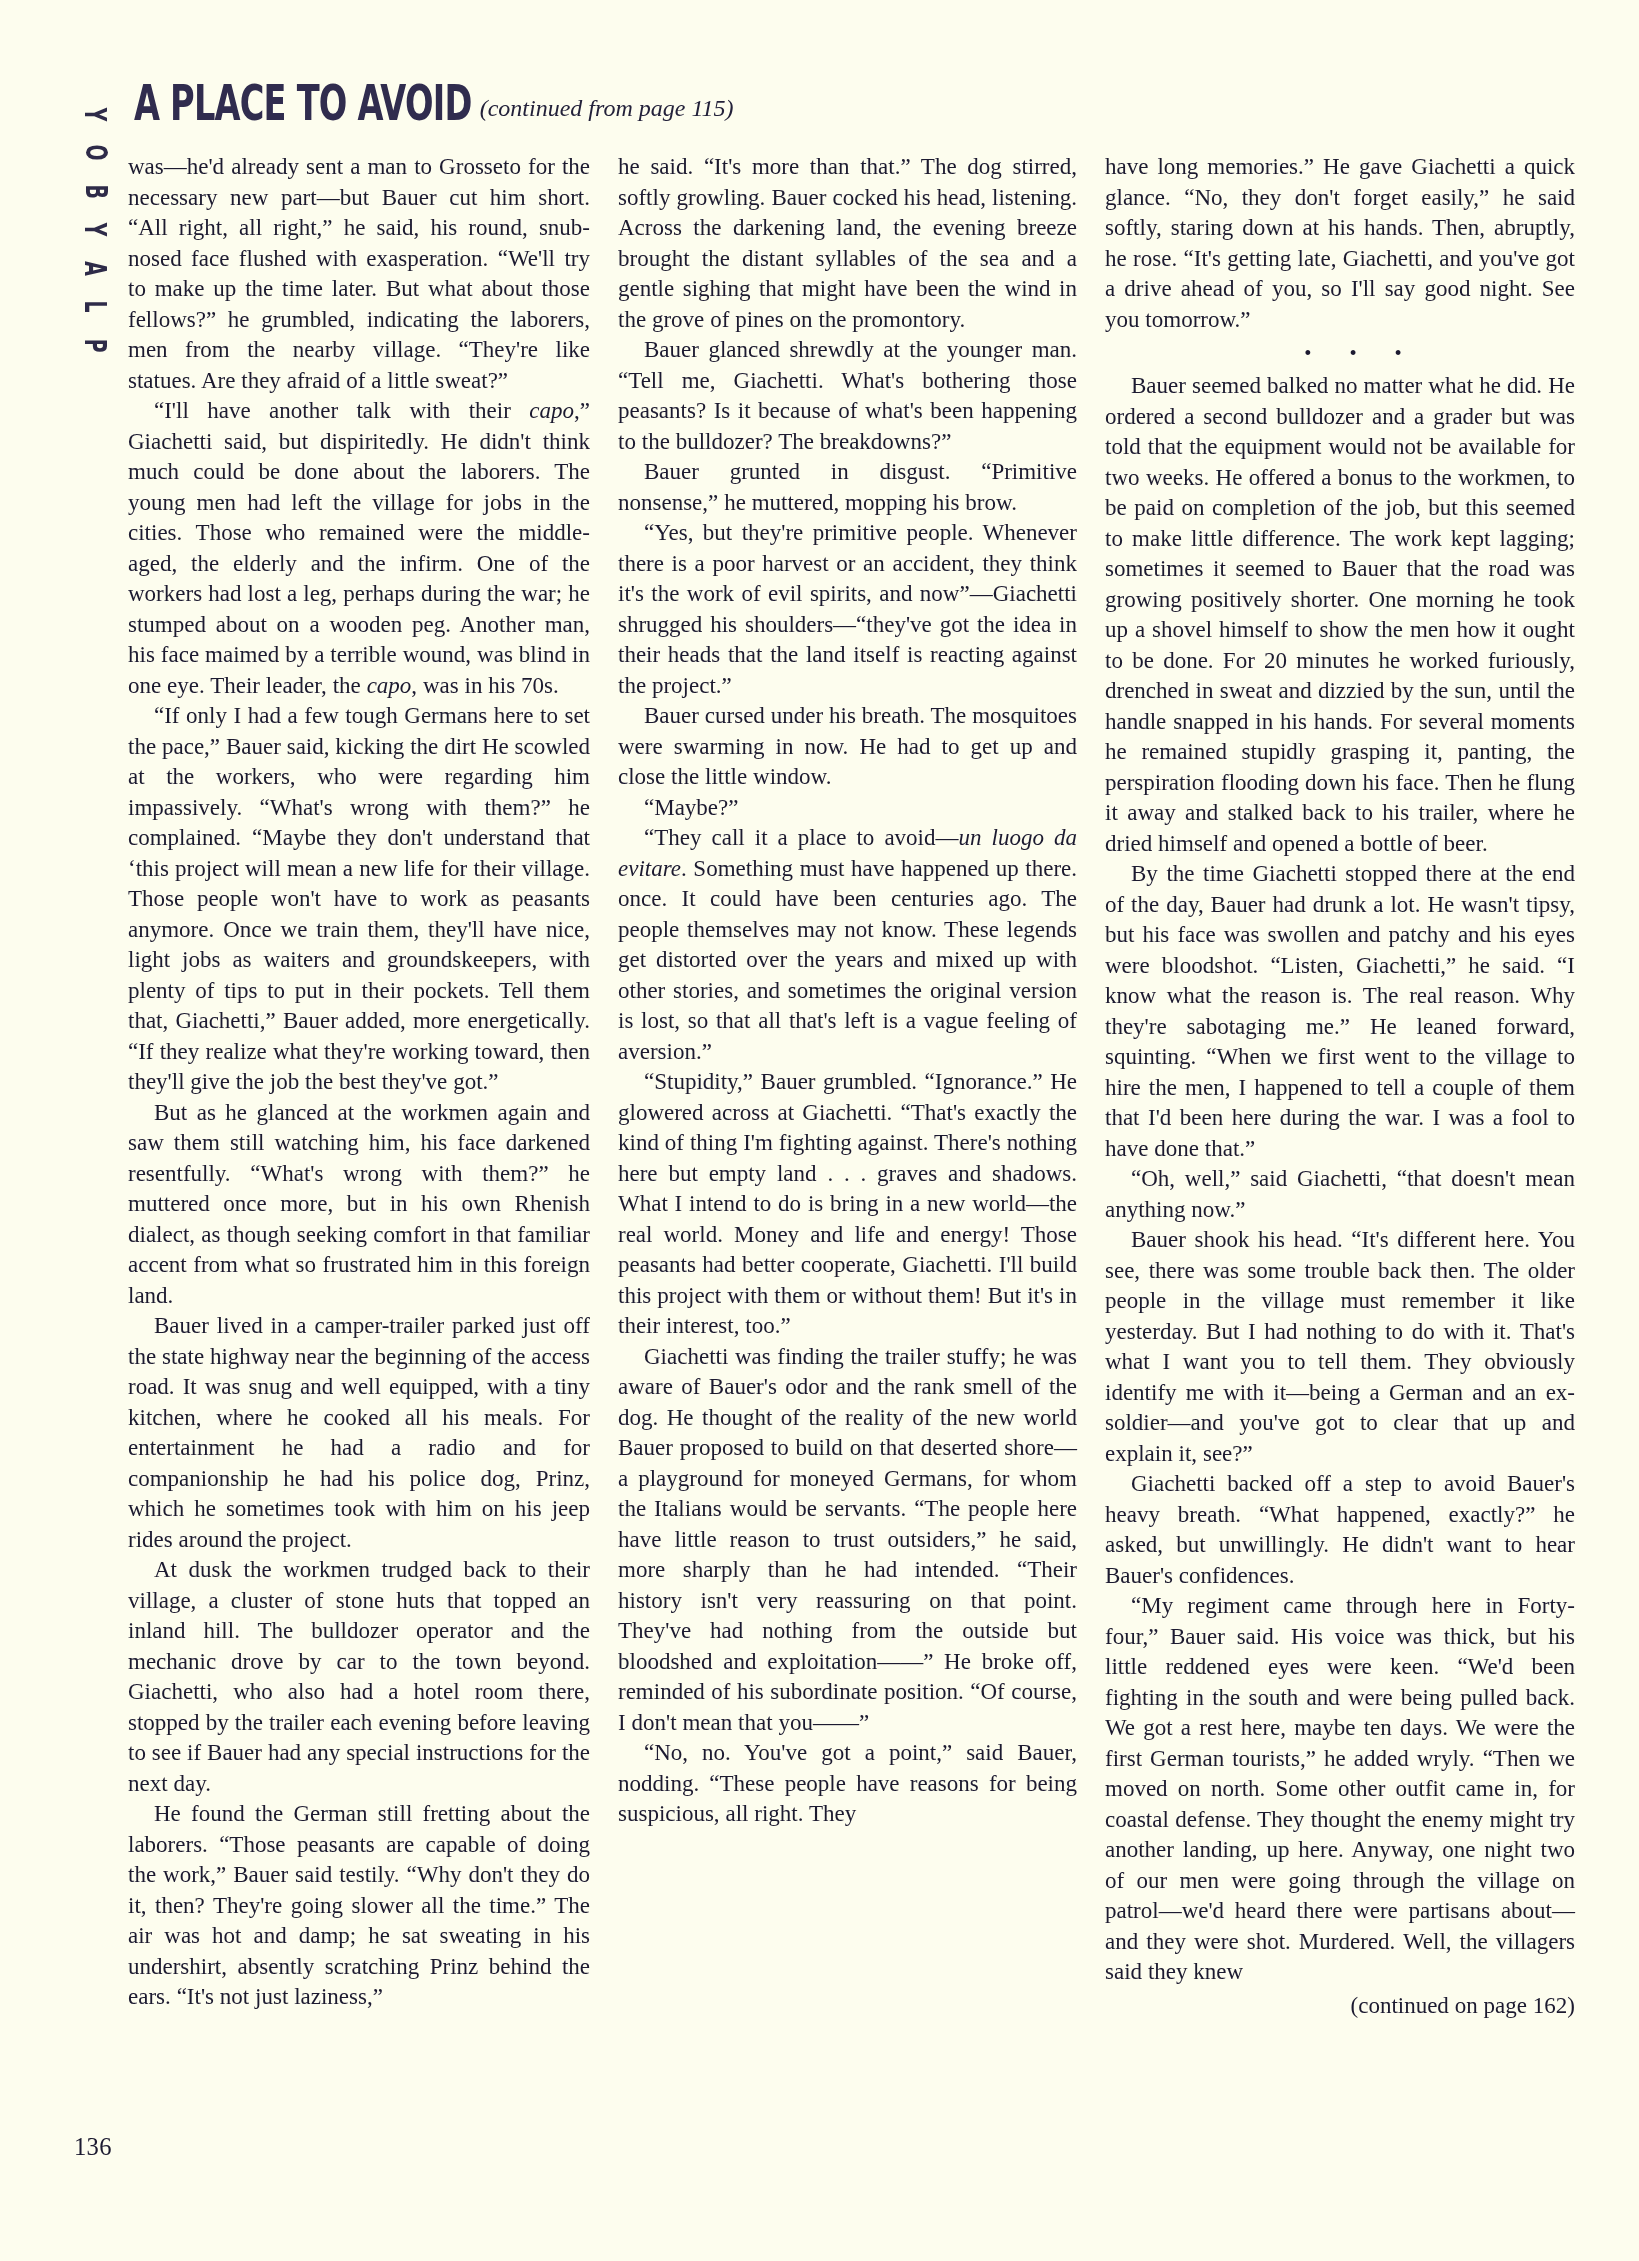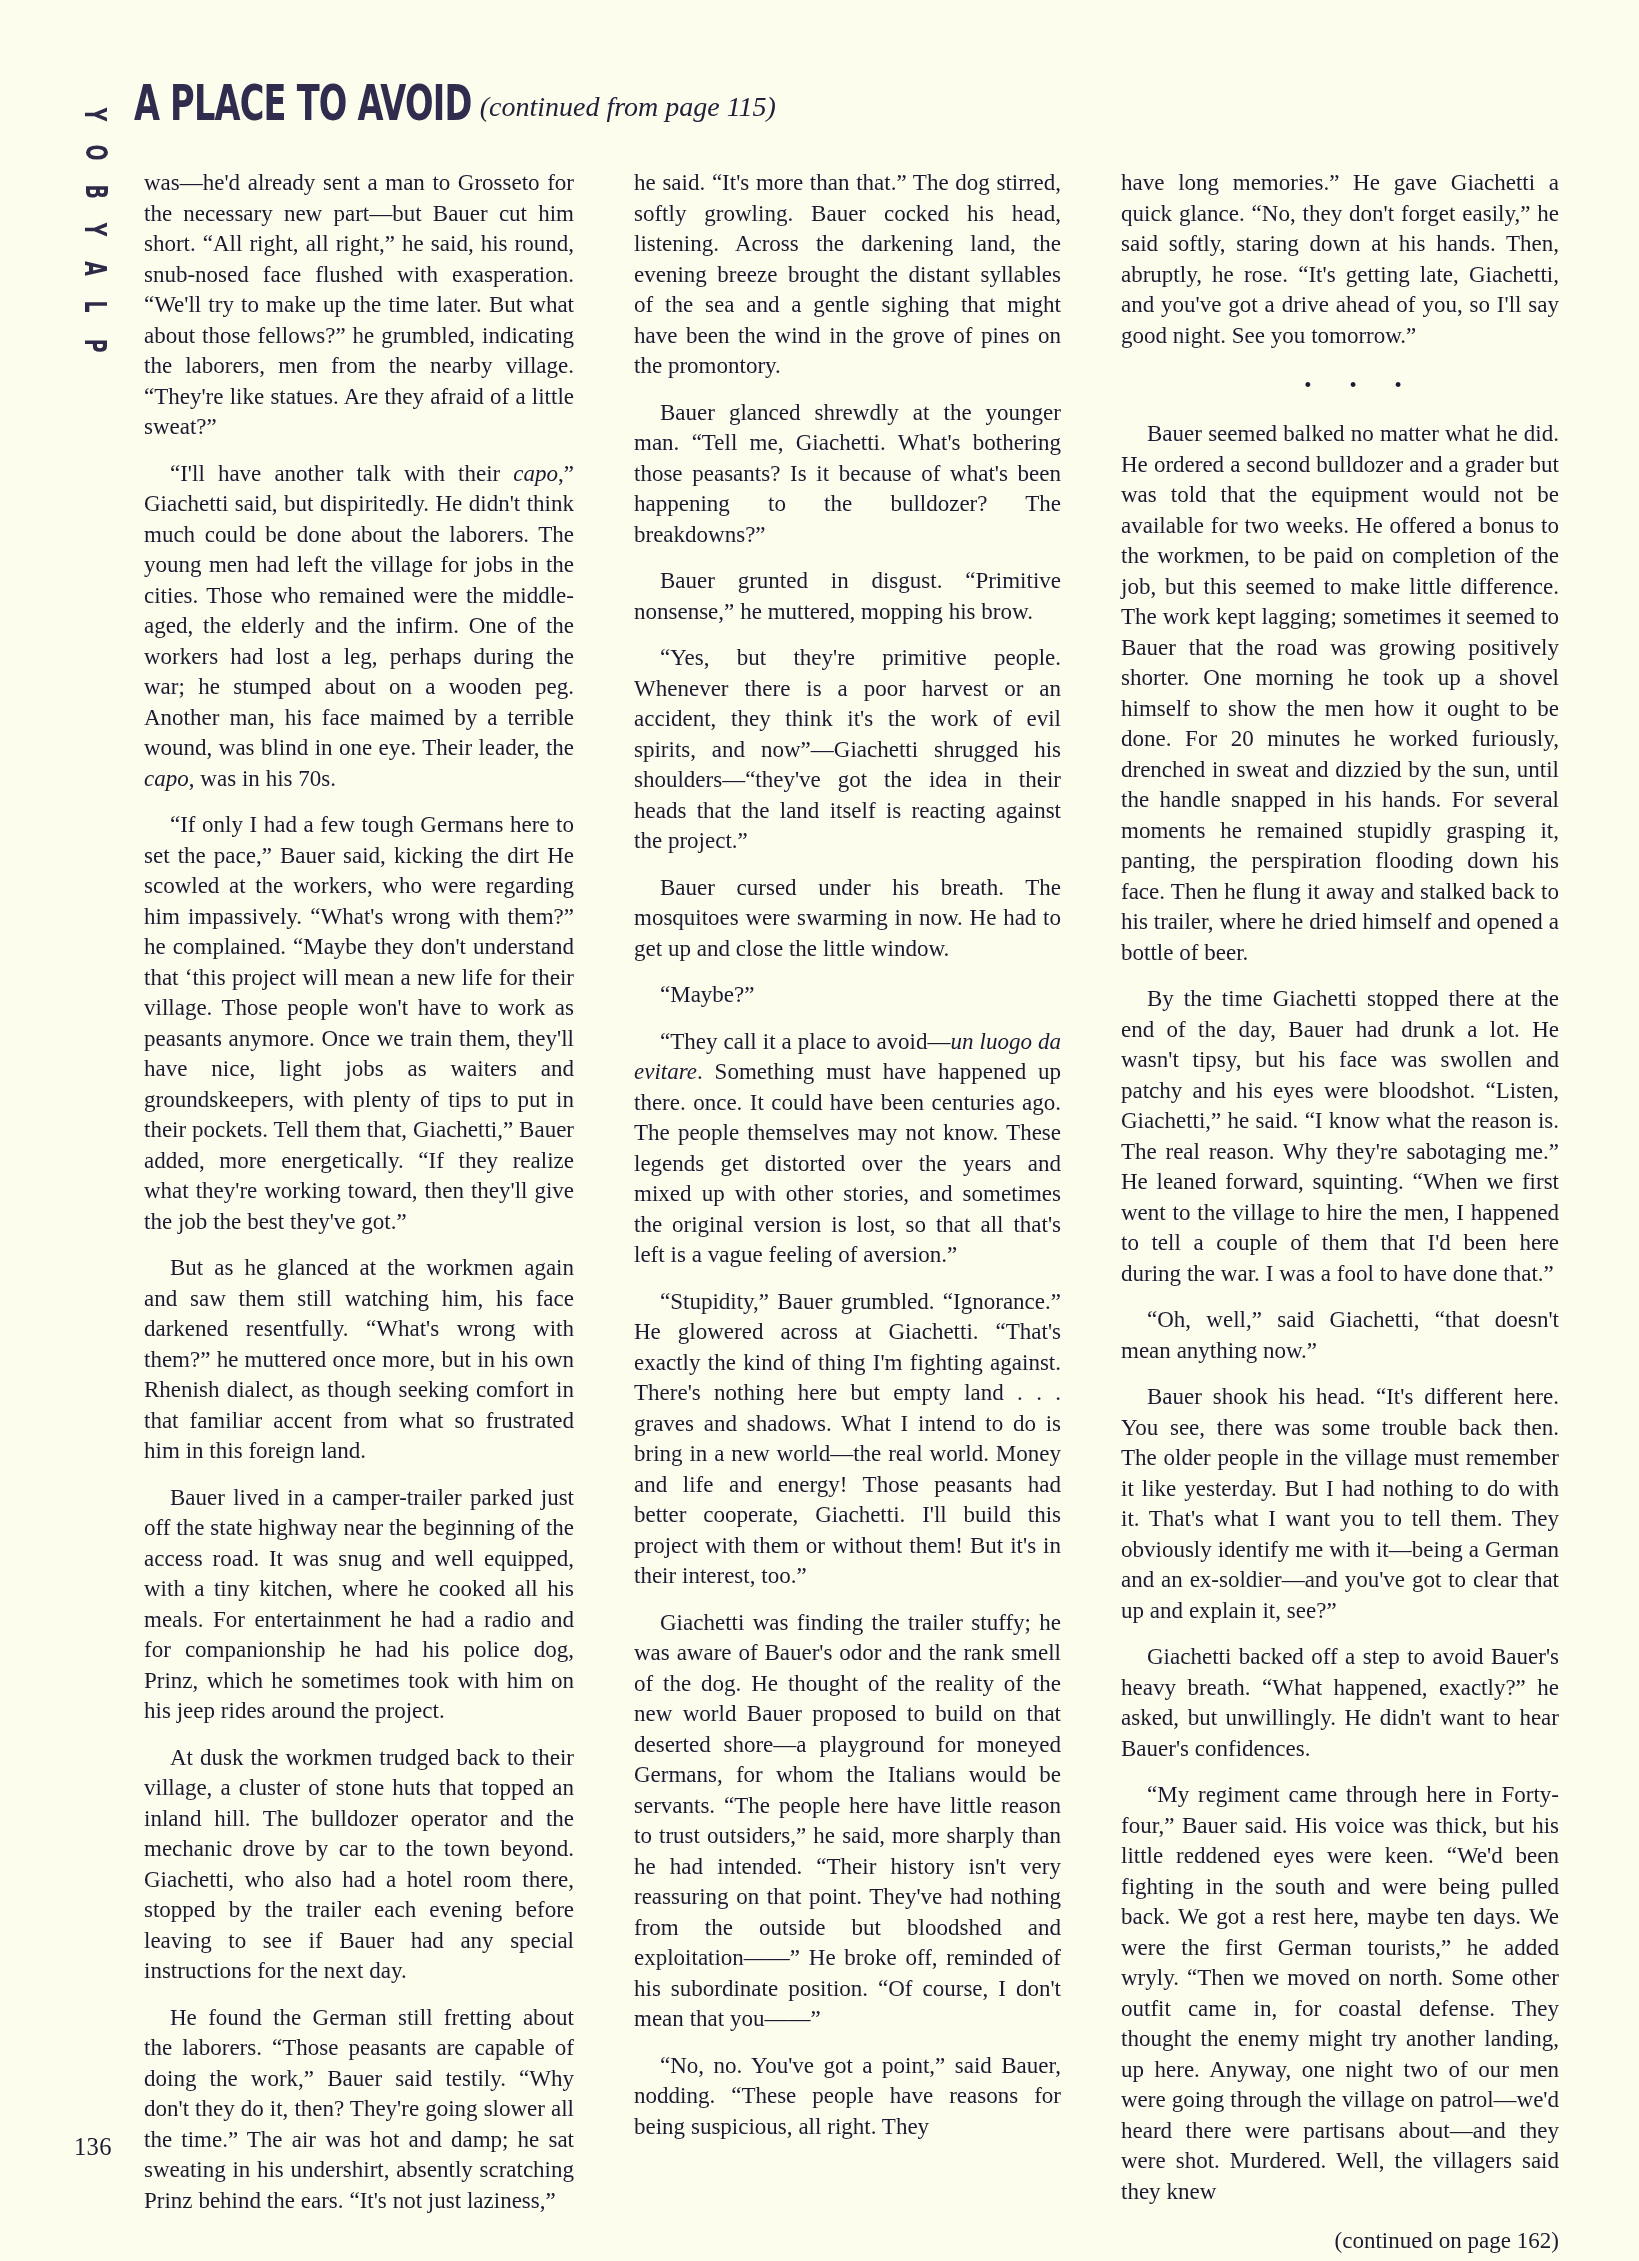--- a/index.html
+++ b/index.html
@@ -66,21 +66,21 @@
     color: #302c4e;
     transform: scaleX(0.80) scaleY(1.18);
     transform-origin: left bottom;
     vertical-align: baseline;
     white-space: nowrap;
   }
   .contfrom {
     display: inline-block;
     font-family: "Liberation Serif", serif;
     font-style: italic;
-    font-size: 28px;
+    font-size: 24px;
     color: #23213a;
     margin-left: -79px;
     vertical-align: baseline;
     position: relative;
     top: -5.5px;
   }
 
   
   .cols {
     position: absolute;
@@ -100,21 +100,21 @@
     text-justify: inter-word;
     -webkit-hyphens: none;
     hyphens: none;
     word-spacing: 0.1px;
   }
   .col.c1 { width: 462px; }
   .col.c2 { width: 459px; }
   .col.c3 { width: 470px; }
 
   .col p {
-    margin: 16px;
+    margin: 0;
     text-indent: 26px;
   }
   .col p.noindent { text-indent: 0; }
   .col p i, .col p em { font-style: italic; }
 
   .scenebreak {
     text-align: center;
     text-indent: 0;
     letter-spacing: 16.4px;
     font-size: 20.5px;

